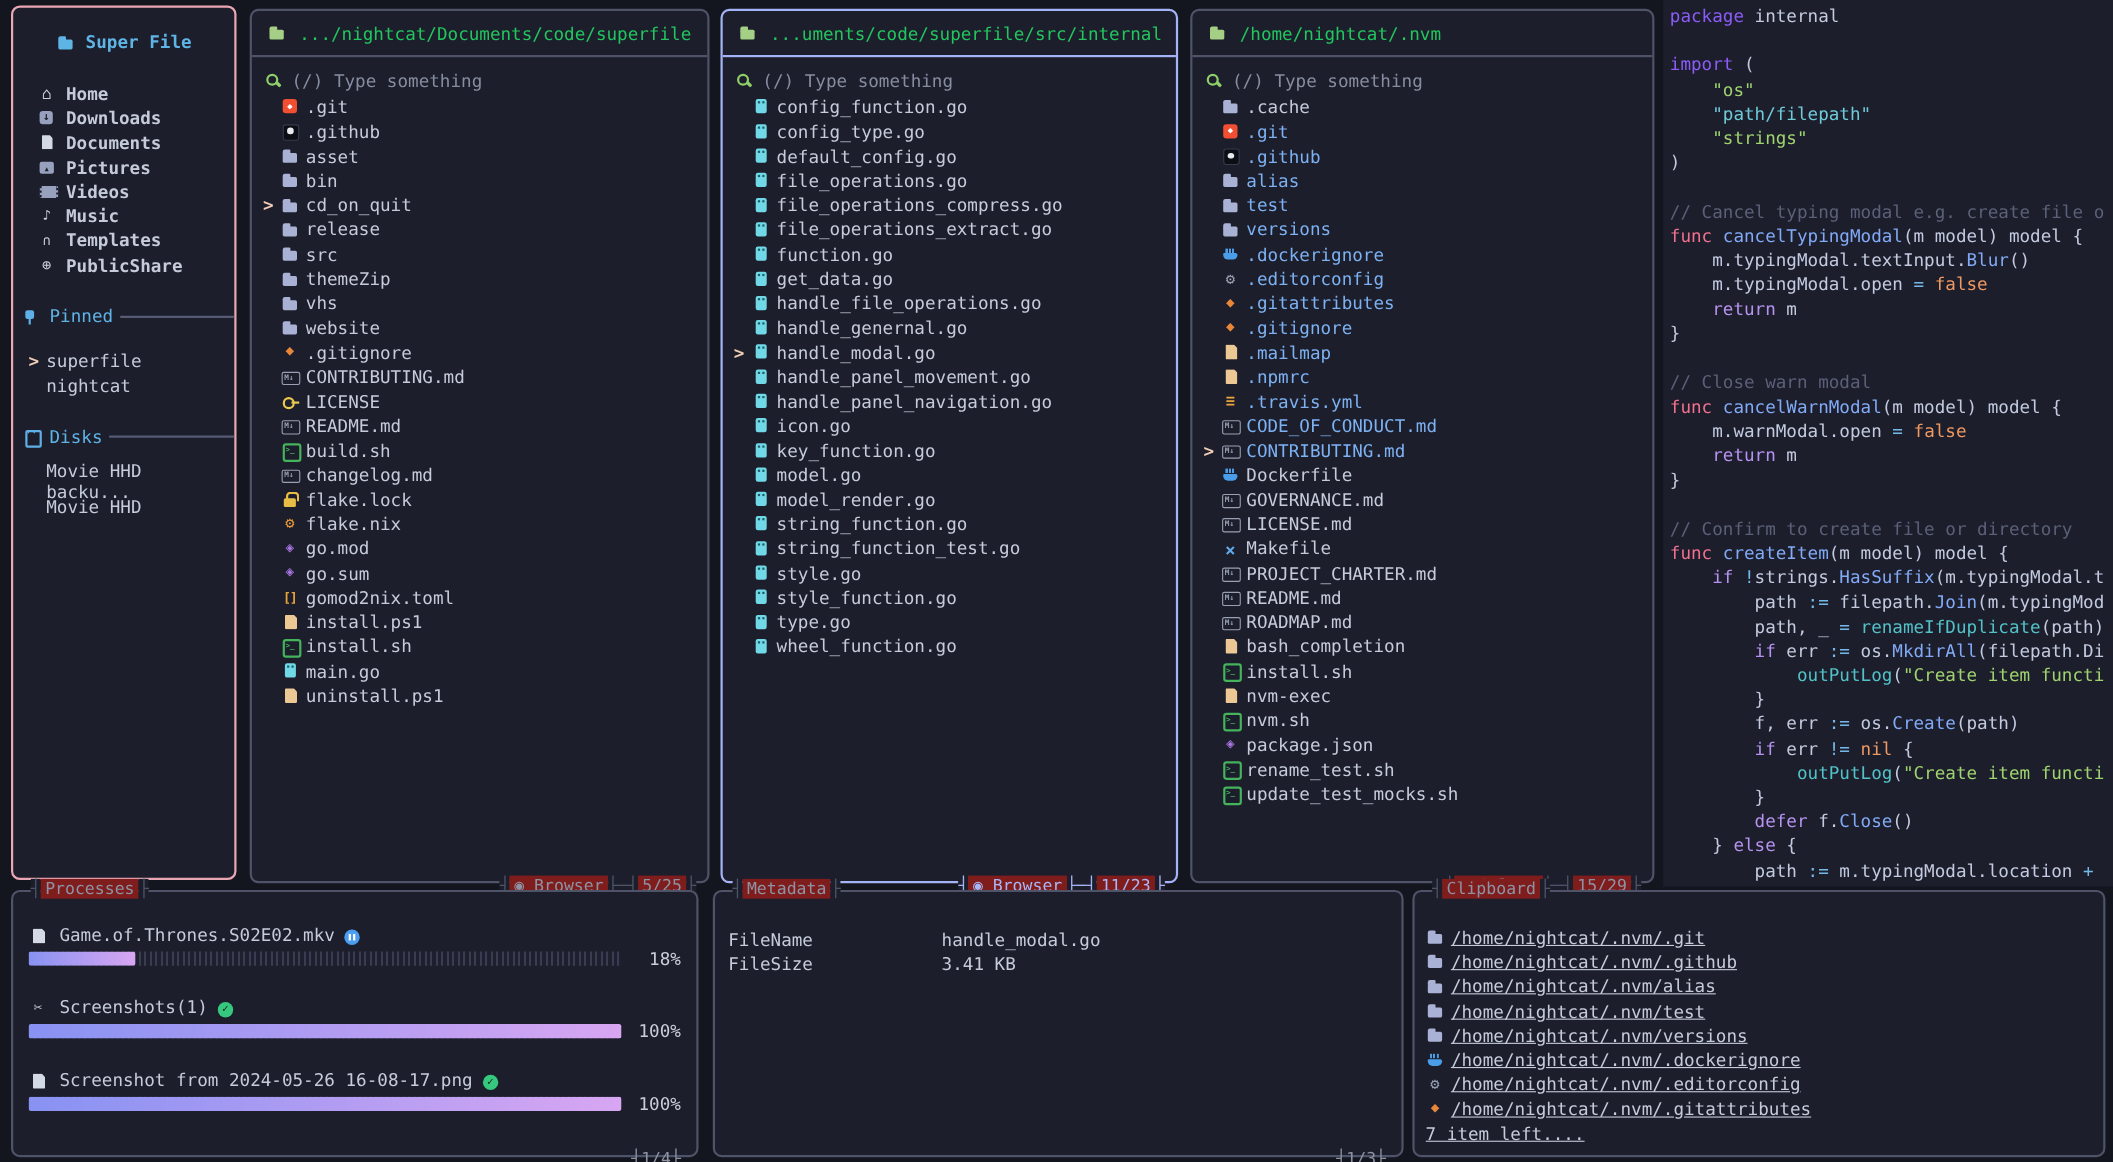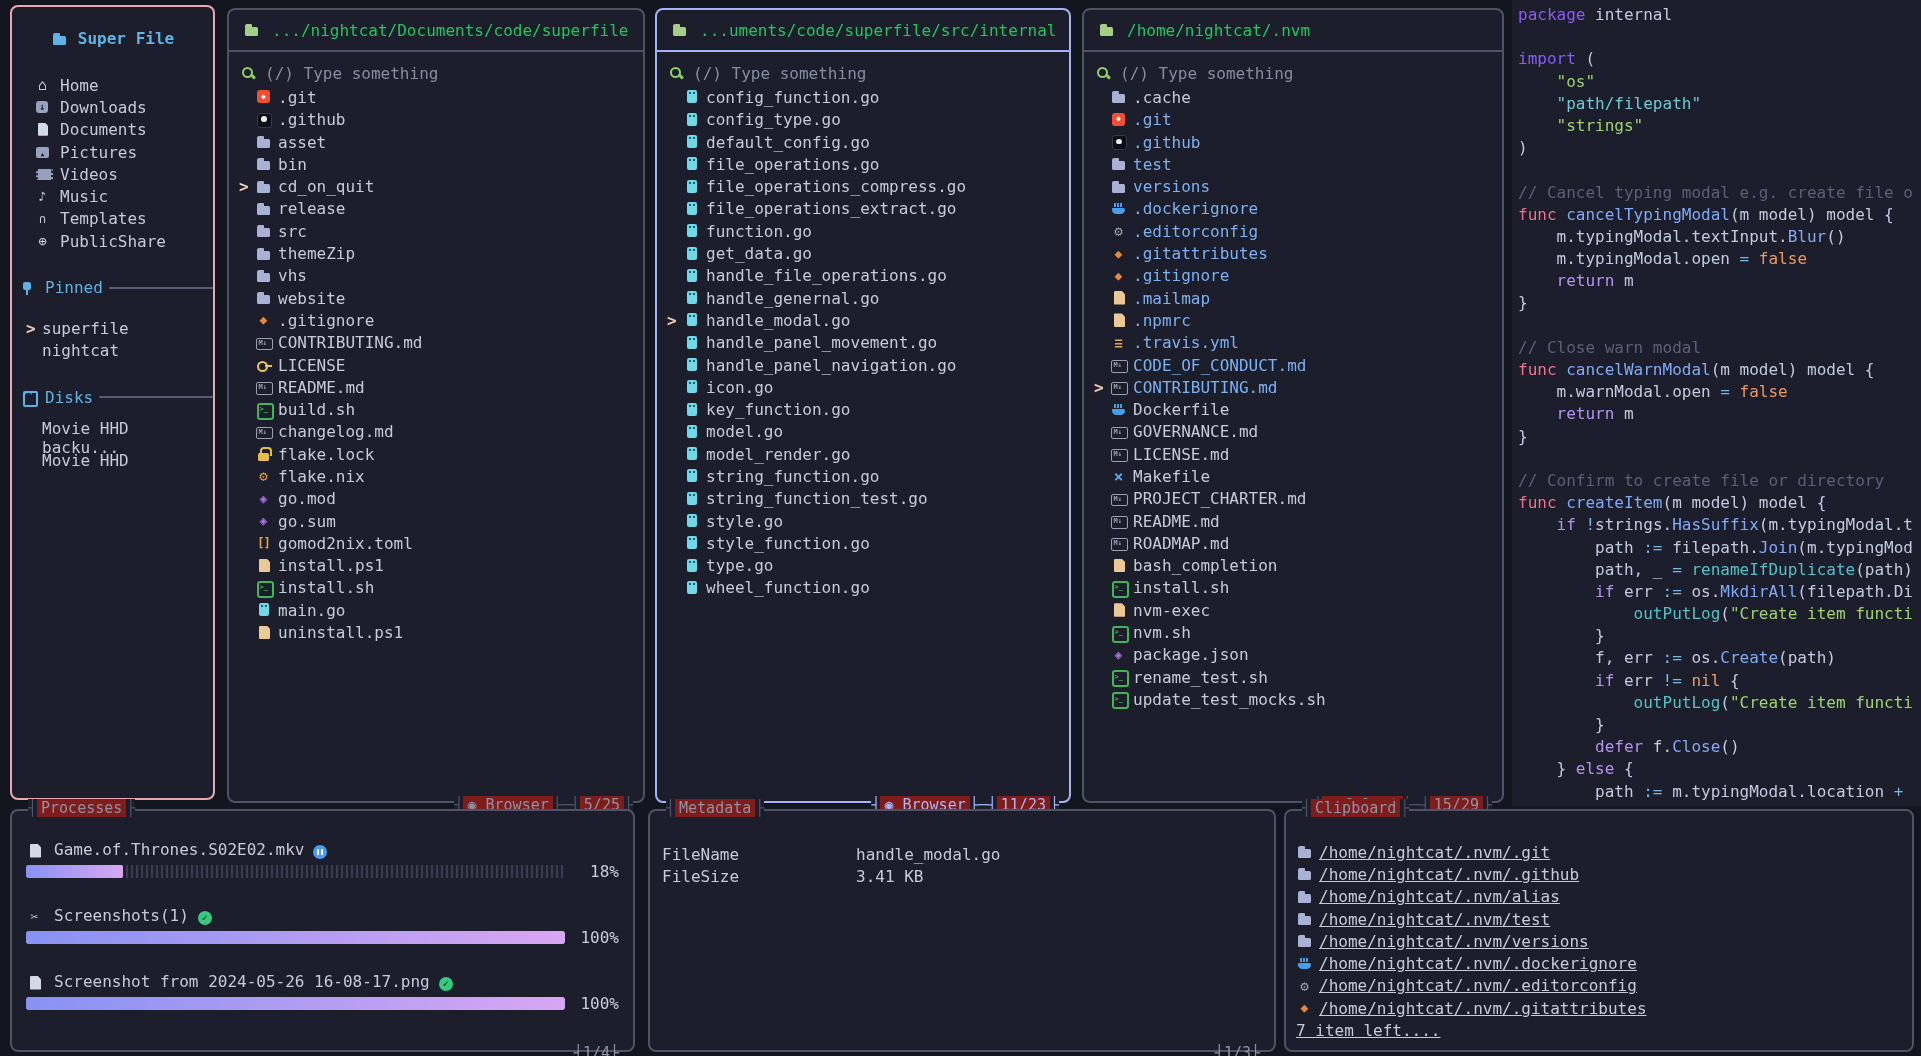--- a/index.html
+++ b/index.html
@@ -5,21 +5,21 @@
   * { margin:0; padding:0; box-sizing:border-box; }
   html,body { width:1921px; height:1056px; background:#14161f; overflow:hidden;
     font-family:"DejaVu Sans Mono", monospace; font-size:16px; color:#c6cbd9; }
   .panel, .bpanel, aside#sidebar {
     position:absolute; background:#1c1e2c; border-radius:8px; border:2px solid #4e5368;
   }
   aside#sidebar { left:10px; top:5px; width:205px; height:795px; border-color:#e9a7b4; padding:14px 0 0 14px; }
   .sb-title { display:flex; justify-content:center; align-items:center; gap:8px; margin:8px 18px 26px 4px;
     color:#5fb4e6; font-weight:bold; }
   .srow { display:flex; align-items:center; gap:7px; height:22.3px; padding-left:8px; }
-  .srow .slabel { white-space:nowrap; }
+  .srow .slabel { white-space:nowrap;font-weight:bold; }
   .sechead { display:flex; align-items:center; gap:6px; margin:26px 0 20px -6px; color:#5fb4e6; }
   .sechead .rule { flex:1; height:2px; background:#565b73; margin-right:0; border-radius:1px; }
   .sitem { display:flex; align-items:center; height:22.3px; }
   .cur { display:inline-block; width:16px; flex:none; color:#f0cdb5; font-weight:bold; }
   .panel { top:8px; height:795px; }
   .panel.active { border-color:#a4b3f5; }
   .phead { display:flex; align-items:center; gap:10px; height:40px; padding:0 14px; color:#22c55e; white-space:nowrap; overflow:hidden; }
   .psep { height:2px; background:#4e5368; margin:0; }
   .panel.active .psep { background:#a4b3f5; }
   .plist { padding:10px 6px 0 10px; }
@@ -491,20 +491,25 @@
           <span class="fname sel">.git</span>
         </div>
         <div class="frow">
           <span class="cur"></span>
           <span class="ic ic-github"></span>
           <span class="fname sel">.github</span>
         </div>
         <div class="frow">
           <span class="cur"></span>
           <span class="ic ic-folder"></span>
+          <span class="fname sel">alias</span>
+        </div>
+        <div class="frow">
+          <span class="cur"></span>
+          <span class="ic ic-folder"></span>
           <span class="fname sel">test</span>
         </div>
         <div class="frow">
           <span class="cur"></span>
           <span class="ic ic-folder"></span>
           <span class="fname sel">versions</span>
         </div>
         <div class="frow">
           <span class="cur"></span>
           <span class="ic ic-docker"></span>

